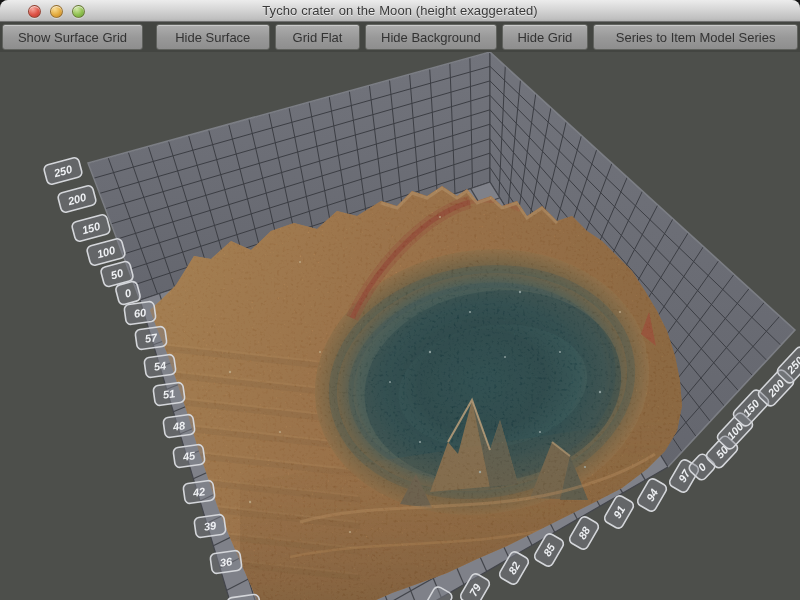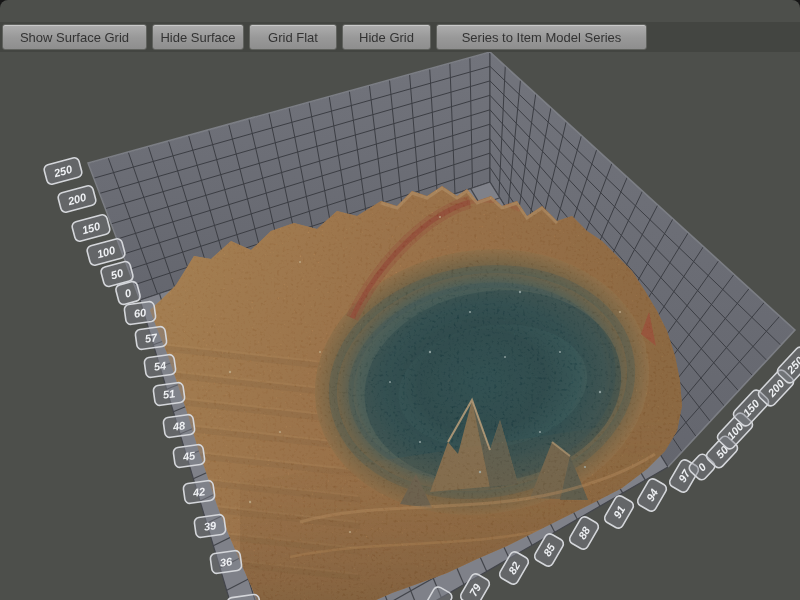--- a/index.html
+++ b/index.html
@@ -47,25 +47,34 @@
   svg text.axlab{
     font-family:"Liberation Sans",sans-serif;font-size:11px;font-weight:bold;
     font-style:italic;fill:#eef0f3;
   }
 </style>
 </head>
 <body>
 
 <div class="window">
 
+  <div class="titlebar">
+    <div class="lights">
+      <span class="light red"></span>
+      <span class="light yellow"></span>
+      <span class="light green"></span>
+    </div>
+    <div class="title">Tycho crater on the Moon (height exaggerated)</div>
+  </div>
 
   <div class="toolbar">
       <button class="tb-btn" style="width: 145px;">Show Surface Grid</button>
-      <button class="tb-btn" style="width: 92px;">Hide Surface</button>
+      <button class="tb-btn" style="width: 117px; margin-left: 8px;">Hide Surface</button>
       <button class="tb-btn" style="width: 88px;">Grid Flat</button>
+      <button class="tb-btn" style="width: 135px;">Hide Background</button>
       <button class="tb-btn" style="width: 89px; text-align: right;">Hide Grid</button>
       <button class="tb-btn" style="width: 211px;">Series to Item Model Series</button>
     </div>
 
   <div class="scene"><svg width="800" height="548" viewBox="0 0 800 548" xmlns="http://www.w3.org/2000/svg">
 <defs>
   <linearGradient id="gWall" x1="0" y1="0" x2="0" y2="1">
     <stop offset="0" stop-color="#72747c"></stop>
             <stop offset="1" stop-color="#64666e"></stop>
   </linearGradient>

